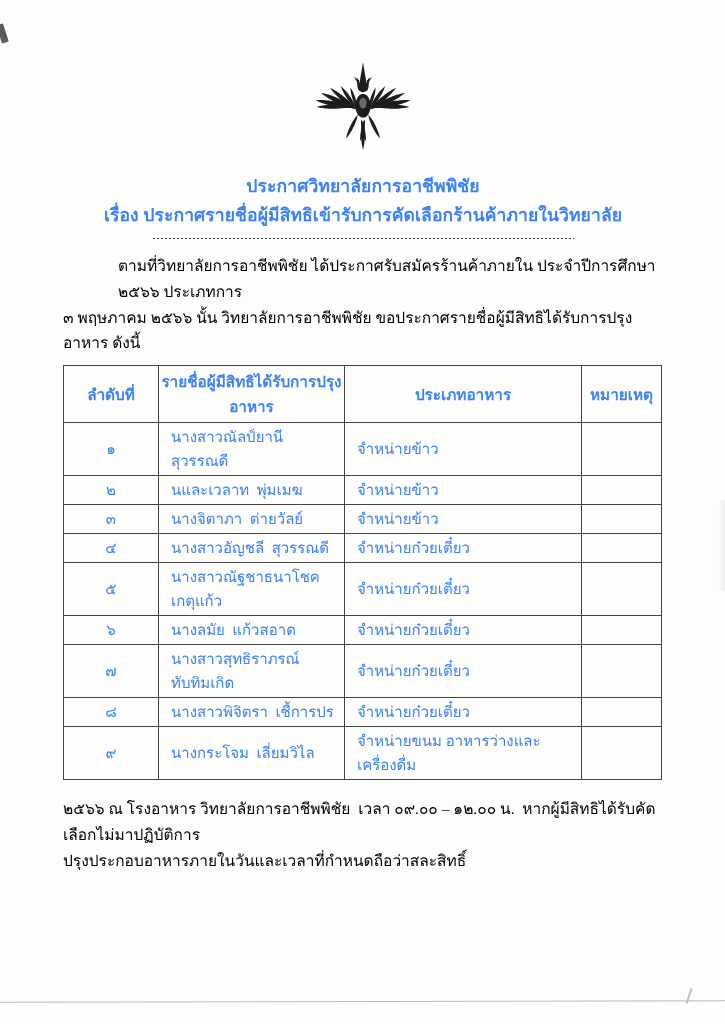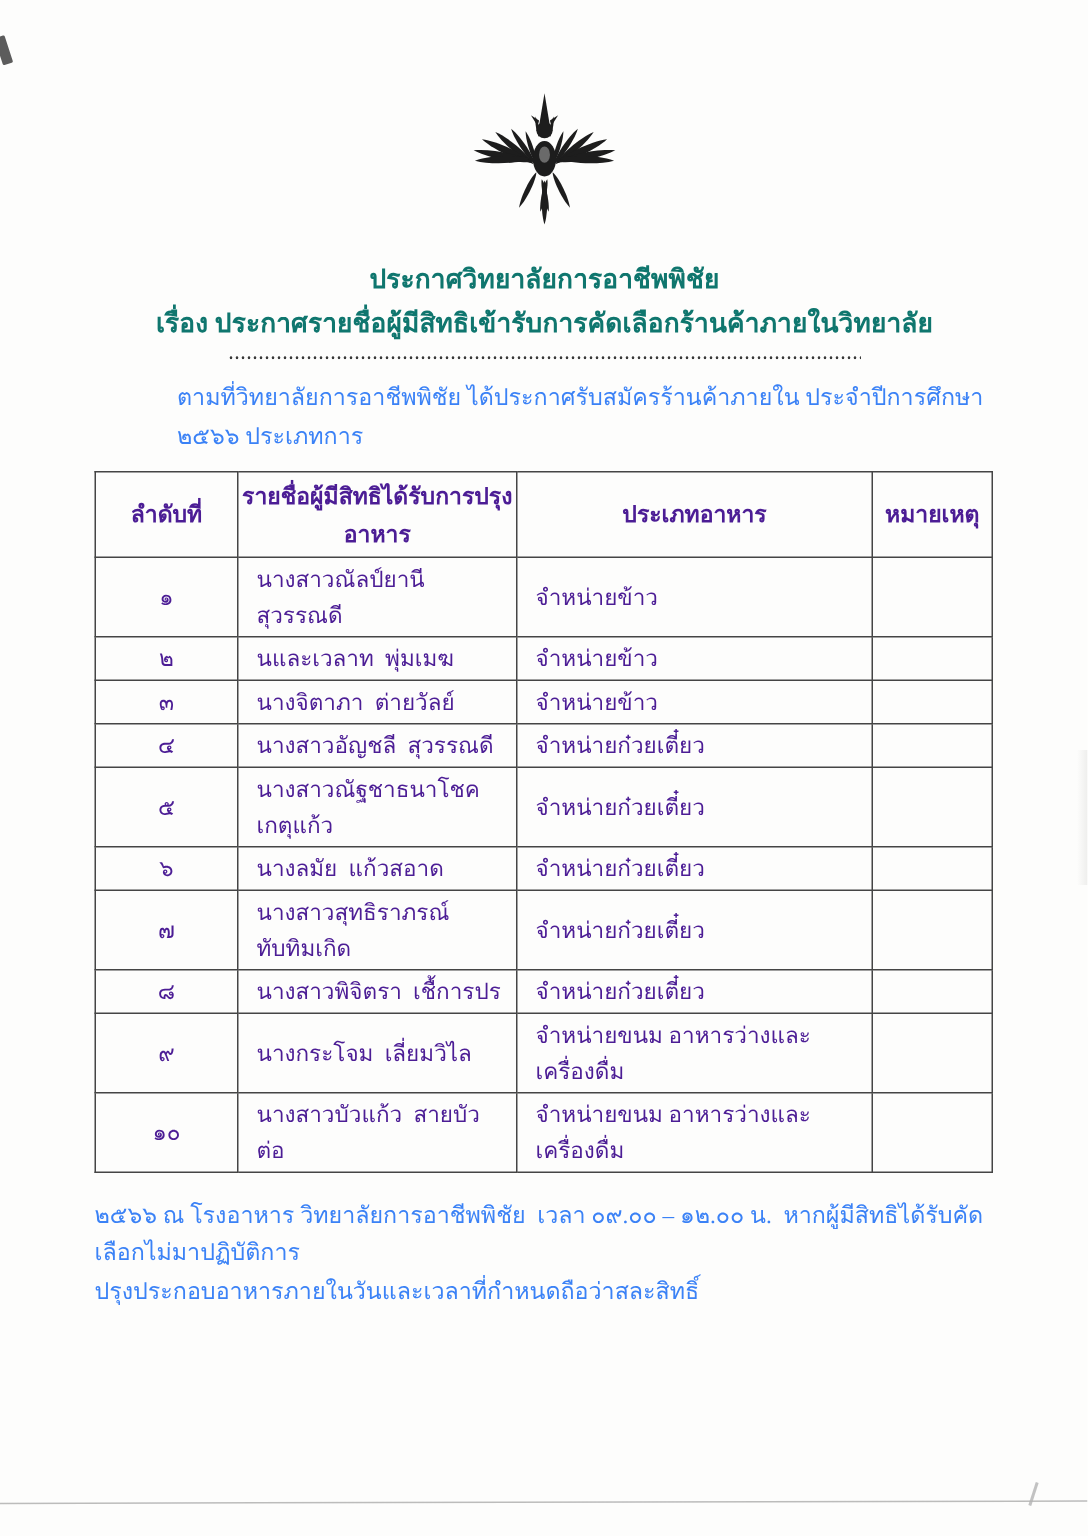--- a/index.html
+++ b/index.html
@@ -20,37 +20,37 @@
   .content { padding:52px 62px 0 63px; }
 
   
   .emblem-wrap { width:118px; margin:0 auto; }
   .emblem-wrap svg { display:block; }
 
   
   .title-block { text-align:center; margin-top:16px; }
   .title-line {
     font-size:17.5px; font-weight:bold; line-height:29px;
-    color:#0f766e; letter-spacing:.1px;
+    color:#3b82f6; letter-spacing:.1px;
   }
   .dotted-rule {
     width:422px; height:3px; margin:7px auto 0 auto;
     background-image:radial-gradient(circle,#3a3a3a 0.9px,transparent 1.05px);
     background-size:4px 3px; background-repeat:repeat-x; background-position:0 50%;
   }
 
   
-  .para { margin-top:13px; font-size:15.5px; line-height:25.8px; color:#3b82f6; }
+  .para { margin-top:13px; font-size:15.5px; line-height:25.8px; color:#000000; }
   .para .line { white-space:pre-wrap; }
   .para .indent { padding-left:55px; }
 
   
   table.doc-table {
     border-collapse:collapse; margin-top:9px; width:598px;
-    font-size:15px; color:#4c1d95; table-layout:fixed;
+    font-size:15px; color:#3b82f6; table-layout:fixed;
   }
   .doc-table th, .doc-table td {
     border:1px solid #454545; padding:2px 6px; height:27px;
     vertical-align:middle; white-space:pre-wrap; overflow:hidden;
   }
   .doc-table th { font-weight:bold; font-size:15.3px; text-align:center; padding:3px 2px; }
   .col-no { width:95px; } .col-name { width:186px; } .col-food { width:237px; } .col-remark { width:80px; }
   .doc-table td.cell-no { text-align:center; }
   .doc-table td.cell-name, .doc-table td.cell-food { text-align:left; padding-left:12px; }
 
@@ -110,20 +110,21 @@
     </div>
 
     <div class="title-block">
       <div class="title-line">ประกาศวิทยาลัยการอาชีพพิชัย</div>
       <div class="title-line">เรื่อง ประกาศรายชื่อผู้มีสิทธิเข้ารับการคัดเลือกร้านค้าภายในวิทยาลัย</div>
       <div class="dotted-rule"></div>
     </div>
 
     <div class="para">
       <div class="line indent">ตามที่วิทยาลัยการอาชีพพิชัย ได้ประกาศรับสมัครร้านค้าภายใน ประจำปีการศึกษา ๒๕๖๖ ประเภทการ</div>
+      <div class="line">๓ พฤษภาคม ๒๕๖๖ นั้น วิทยาลัยการอาชีพพิชัย ขอประกาศรายชื่อผู้มีสิทธิได้รับการปรุงอาหาร ดังนี้</div>
     </div>
 
     <table class="doc-table">
       <colgroup>
         <col class="col-no">
           <col class="col-name">
           <col class="col-food">
           <col class="col-remark">
       </colgroup>
       <thead>
@@ -183,26 +184,20 @@
           <td class="cell-name">นางสาวพิจิตรา  เชื้การปร</td>
           <td class="cell-food">จำหน่ายก๋วยเตี๋ยว</td>
           <td class="cell-remark"></td>
         </tr>
           <tr class="">
           <td class="cell-no">๙</td>
           <td class="cell-name">นางกระโจม  เลี่ยมวิไล</td>
           <td class="cell-food">จำหน่ายขนม อาหารว่างและเครื่องดื่ม</td>
           <td class="cell-remark"></td>
         </tr>
-          <tr class="">
-          <td class="cell-no">๑๐</td>
-          <td class="cell-name">นางสาวบัวแก้ว  สายบัวต่อ</td>
-          <td class="cell-food">จำหน่ายขนม อาหารว่างและเครื่องดื่ม</td>
-          <td class="cell-remark"></td>
-        </tr>
         </tbody>
     </table>
 
     <div class="para" style="margin-top:16px;">
       <div class="line">๒๕๖๖ ณ โรงอาหาร วิทยาลัยการอาชีพพิชัย  เวลา ๐๙.๐๐ – ๑๒.๐๐ น.  หากผู้มีสิทธิได้รับคัดเลือกไม่มาปฏิบัติการ</div>
       <div class="line">ปรุงประกอบอาหารภายในวันและเวลาที่กำหนดถือว่าสละสิทธิ์</div>
     </div>
 
   </div>
 

